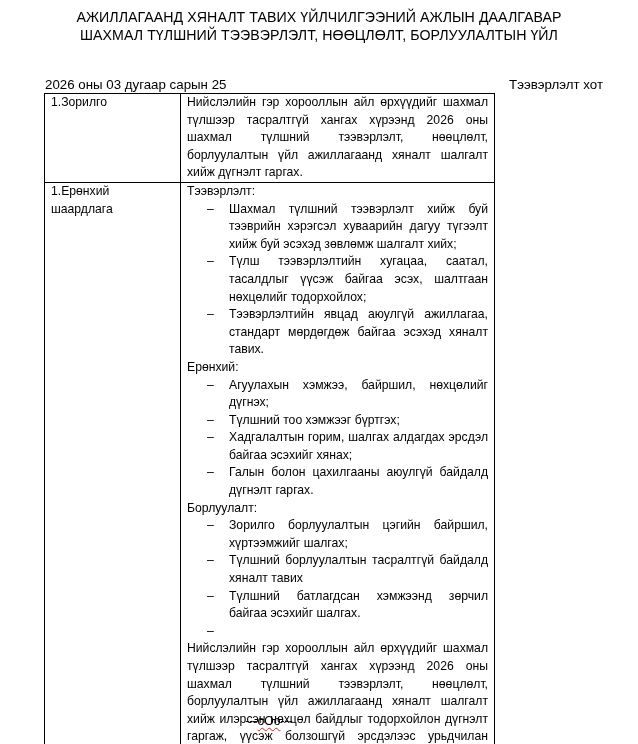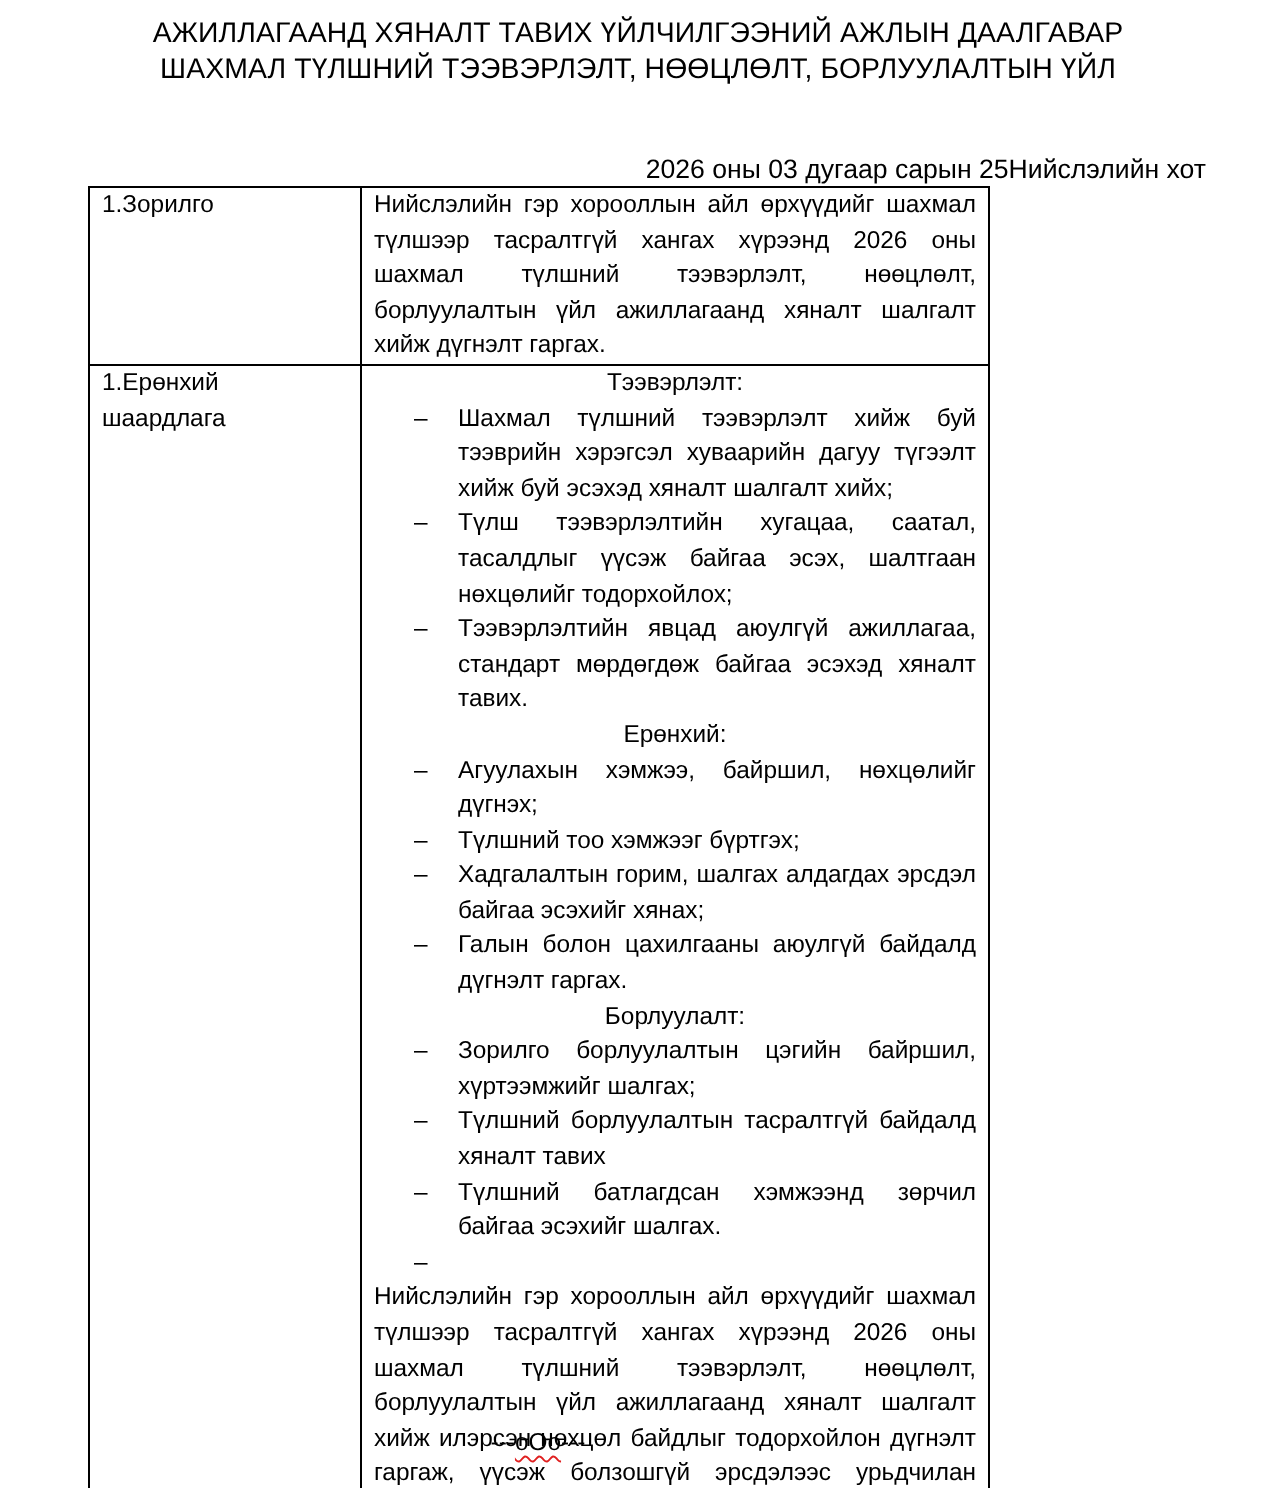--- a/index.html
+++ b/index.html
@@ -27,21 +27,21 @@
       letter-spacing: 0.05px;
     }
     .meta-row {
       position: absolute;
       left: 45px;
       top: 77px;
       width: 558px;
       font-size: 13.3px;
       line-height: 16px;
       display: flex;
-      justify-content: flex-end;
+      justify-content: space-between;
     }
     table.task {
       position: absolute;
       left: 44px;
       top: 93px;
       width: 451px;
       border-collapse: collapse;
       table-layout: fixed;
       font-size: 12.2px;
       line-height: 17.6px;
@@ -56,21 +56,20 @@
       padding-left: 6px;
     }
     .just {
       text-align: justify;
     }
     .row1 td { height: 68px; }
     .row2 td { height: 26px; }
     .row3 td { height: 499px; }
     .section-head {
       margin: 0;
-      text-align: center;
     }
     ul.dash {
       list-style: none;
       margin: 0;
       padding: 0 0 0 42px;
     }
     ul.dash li {
       position: relative;
       text-align: justify;
     }
@@ -102,35 +101,35 @@
 </head>
 <body>
 
 <div class="title">
   <div>АЖИЛЛАГААНД ХЯНАЛТ ТАВИХ ҮЙЛЧИЛГЭЭНИЙ АЖЛЫН ДААЛГАВАР</div>
   <div>ШАХМАЛ ТҮЛШНИЙ ТЭЭВЭРЛЭЛТ, НӨӨЦЛӨЛТ, БОРЛУУЛАЛТЫН ҮЙЛ</div>
 </div>
 
 <div class="meta-row">
   <span>2026 оны 03 дугаар сарын 25</span>
-  <span>Нийслэлийн хот</span>
+  <span>Тээвэрлэлт хот</span>
 </div>
 
 <table class="task">
   <tbody>
       <tr class="row1">
     <td class="label">1.Зорилго</td>
     <td class="just">Нийслэлийн гэр хорооллын айл өрхүүдийг шахмал түлшээр тасралтгүй хангах хүрээнд 2026 оны шахмал түлшний тээвэрлэлт, нөөцлөлт, борлуулалтын үйл ажиллагаанд хяналт шалгалт хийж дүгнэлт гаргах.</td>
   </tr>
   <tr class="row3">
     <td class="label">1.Ерөнхий шаардлага</td>
     <td>
       <p class="section-head">Тээвэрлэлт:</p>
       <ul class="dash">
-        <li>Шахмал түлшний тээвэрлэлт хийж буй тээврийн хэрэгсэл хуваарийн дагуу түгээлт хийж буй эсэхэд хяналт шалгалт хийх;</li>
+        <li>Шахмал түлшний тээвэрлэлт хийж буй тээврийн хэрэгсэл хуваарийн дагуу түгээлт хийж буй эсэхэд зөвлөмж шалгалт хийх;</li>
         <li>Түлш тээвэрлэлтийн хугацаа, саатал, тасалдлыг үүсэж байгаа эсэх, шалтгаан нөхцөлийг тодорхойлох;</li>
         <li>Тээвэрлэлтийн явцад аюулгүй ажиллагаа, стандарт мөрдөгдөж байгаа эсэхэд хяналт тавих.</li>
       </ul>
       <p class="section-head">Ерөнхий:</p>
       <ul class="dash">
         <li>Агуулахын хэмжээ, байршил, нөхцөлийг дүгнэх;</li>
         <li>Түлшний тоо хэмжээг бүртгэх;</li>
         <li>Хадгалалтын горим, шалгах алдагдах эрсдэл байгаа эсэхийг хянах;</li>
         <li>Галын болон цахилгааны аюулгүй байдалд дүгнэлт гаргах.</li>
       </ul>

